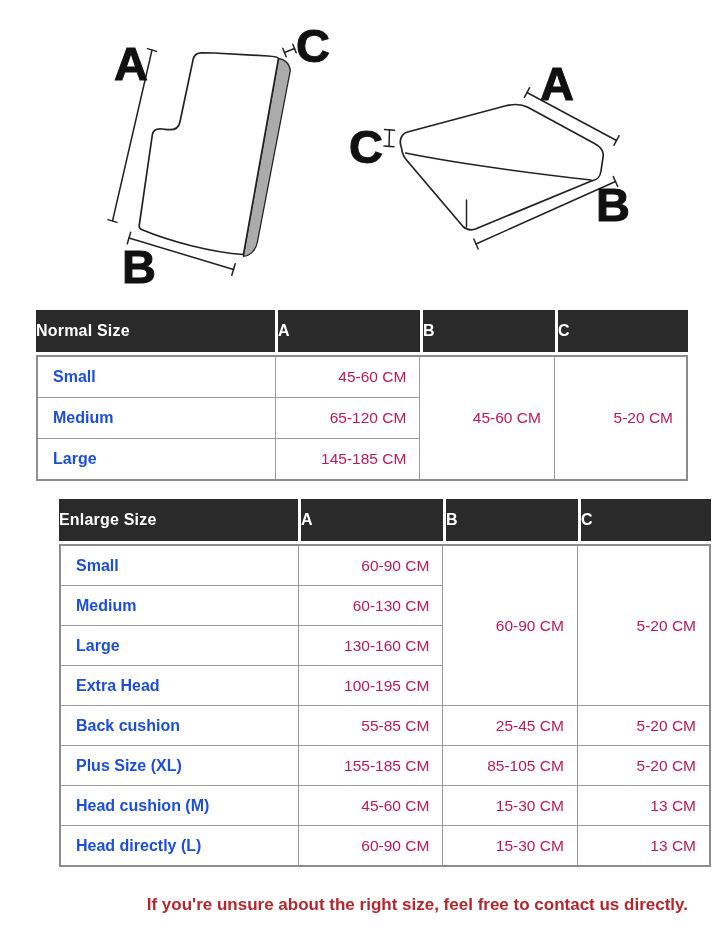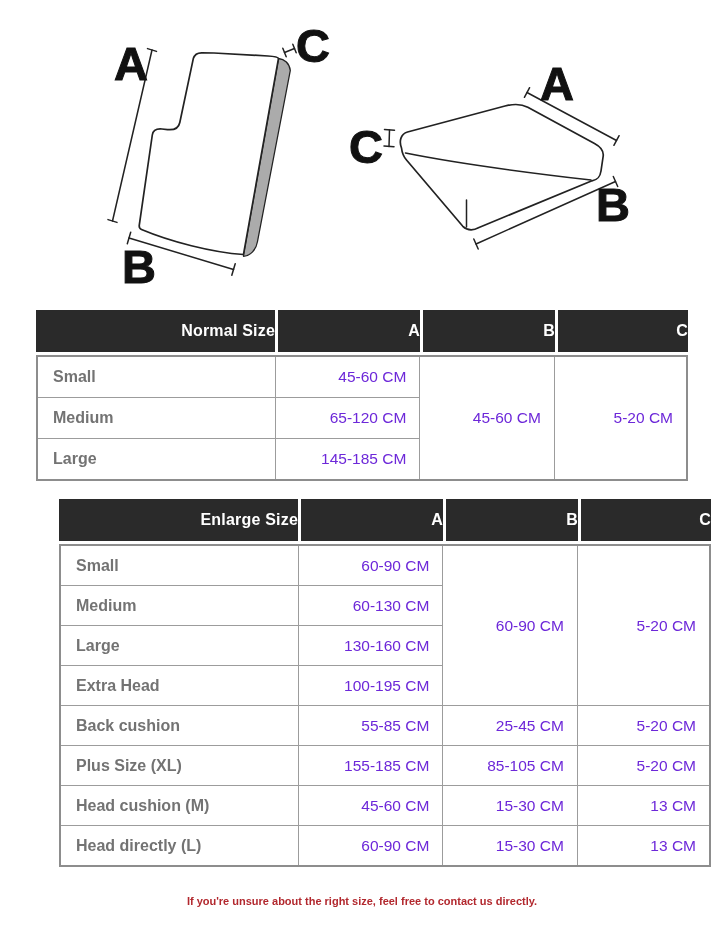--- a/index.html
+++ b/index.html
@@ -10,36 +10,36 @@
   .diagrams svg { display:block; }
 
   .content { margin:10px 32px 0 36px; }
 
   .tbl-wrap { width:100%; }
   .tbl-wrap.second { margin-top:18px;margin-left:23px; }
 
   .tbl-head { display:grid; grid-template-columns:36.66% 22.24% 20.7% 20.4%;
               margin-bottom:3px; }
   .tbl-head .th { background:#2a2a2a; color:#ffffff; font-weight:bold;
-                  font-size:16px; text-align:right; height:42px; line-height:42px;
-                  box-sizing:border-box; letter-spacing:0.2px;padding-left:39px; }
+                  font-size:16px; text-align:left; height:42px; line-height:42px;
+                  box-sizing:border-box; letter-spacing:0.2px; }
   .tbl-head .th + .th { border-left:3px solid #ffffff; }
 
   table { width:100%; border-collapse:collapse; table-layout:fixed;
           border:2px solid #8d8d8d; }
   td { border:1px solid #9c9c9c; background:#ffffff; vertical-align:middle; }
   .t1 td { height:38px; }
   .t2 td { height:37px; }
-  td.lbl { font-weight:bold; font-size:16px; color:#737373;
+  td.lbl { font-weight:bold; font-size:16px; color:#1d4ed8;
            padding-left:15px; text-align:left; }
   td.val { text-align:right; padding-right:13px; font-size:15.5px;
-           color:#6d28d9; font-weight:normal; }
-
-  .note { margin-top:28px; text-align:center; font-weight:bold;
-          font-size:11px; color:#b2282e; }
+           color:#be185d; font-weight:normal; }
+
+  .note { margin-top:28px; text-align:right; font-weight:bold;
+          font-size:17px; color:#b2282e; }
 
   .diag-line   { stroke:#222222; stroke-width:1.5; fill:none; stroke-linecap:round; }
   .diag-shape  { stroke:#222222; stroke-width:1.7; fill:#ffffff; stroke-linejoin:round; }
   .diag-shade  { stroke:#222222; stroke-width:1.3; fill:#ababab; stroke-linejoin:round; }
   .diag-label  { font-family:"Liberation Sans", sans-serif; font-weight:bold;
                  font-size:47px; fill:#111111; stroke:#111111; stroke-width:1;
                  text-anchor:middle; }
 </style>
 </head>
 <body>

